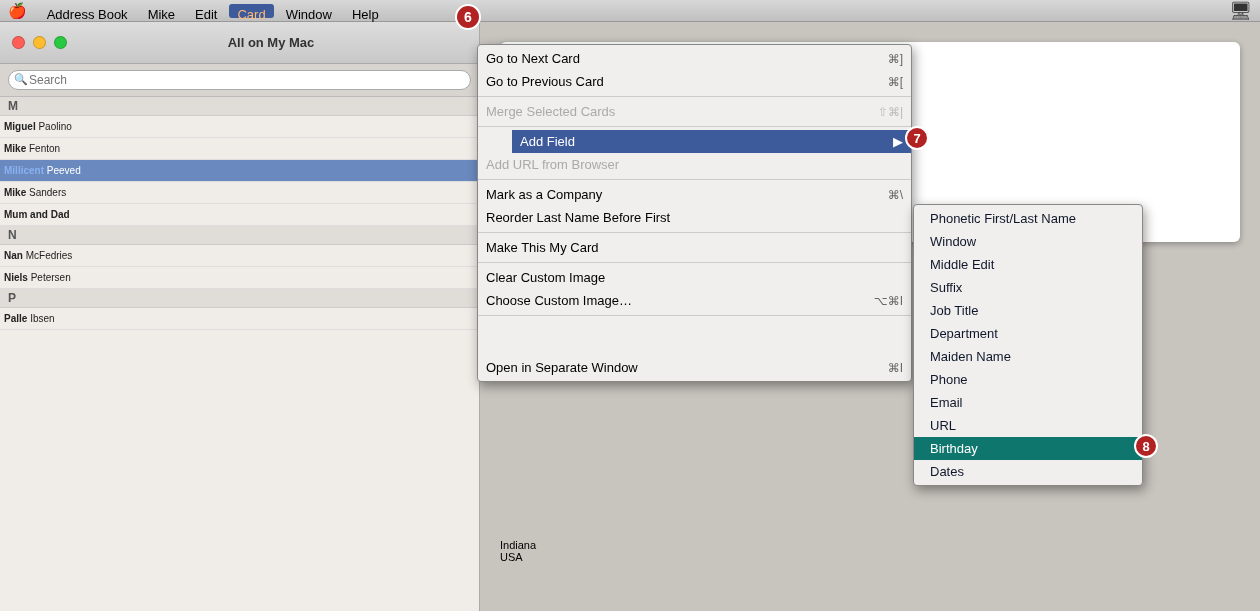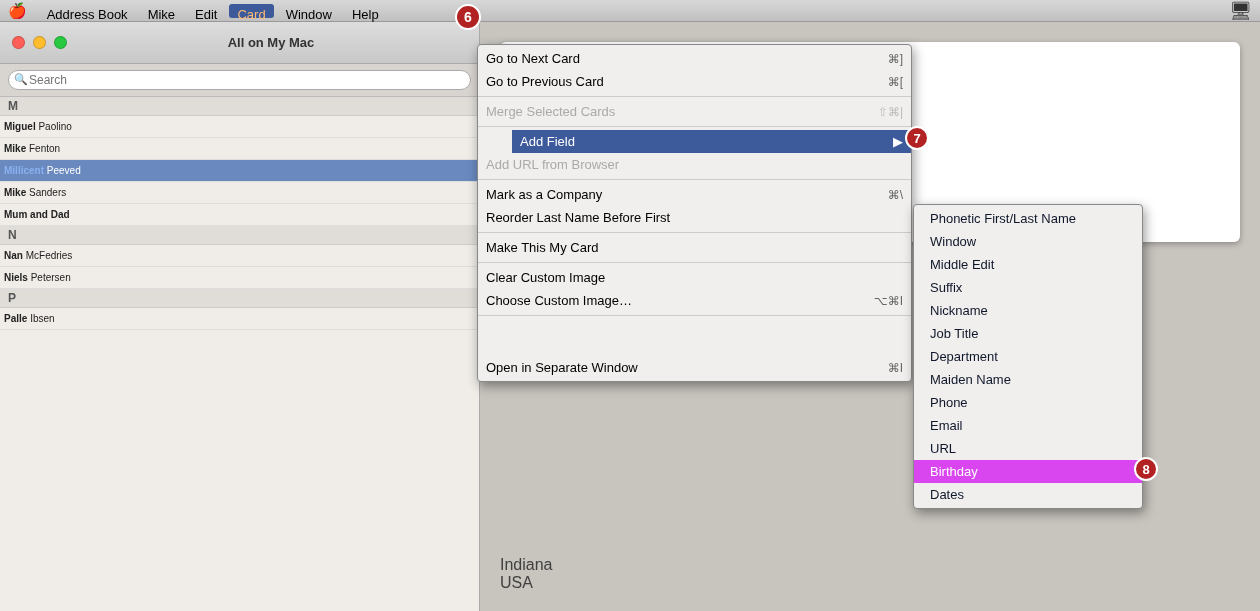--- a/index.html
+++ b/index.html
@@ -249,21 +249,21 @@
       box-shadow: 2px 4px 12px rgba(0,0,0,0.4);
       pointer-events: all;
     }
     .submenu-item {
       padding: 4px 16px;
       font-size: 13px;
       color: #0f172a;
       cursor: default;
     }
     .submenu-item.highlighted {
-      background: #d946ef;
+      background: #0f766e;
       color: #fff;
     }
 
     
     .badge {
       display: inline-flex;
       align-items: center;
       justify-content: center;
       width: 26px;
       height: 26px;
@@ -356,21 +356,21 @@
   </div>
 
   <div class="card-area">
     <div class="card-detail">
       <div class="card-name">
         <span style="color:#3a6bbf;">ent</span><span>Peeved</span>
       </div>
       <div class="card-company">Avenue Library</div>
       <div class="card-info">mpany</div>
     </div>
-    <div style="position:absolute; bottom: 19px; left: 20px; font-size:16px; color:#404040;">
+    <div style="position:absolute; bottom: 48px; left: 20px; font-size:11px; color:#000000;">
       <div>Indiana</div>
       <div>USA</div>
     </div>
   </div>
 
   <div class="menu-overlay">
 
     <div class="card-menu">
 
       <div class="menu-item" style="padding-top:6px;">
@@ -433,21 +433,20 @@
         <span>Open in Separate Window</span>
         <span class="menu-shortcut">⌘I</span>
       </div>
     </div>
 
     <div class="submenu">
       <div class="submenu-item" style="padding-top:6px;">Phonetic First/Last Name</div>
       <div class="submenu-item">Window</div>
       <div class="submenu-item">Middle Edit</div>
       <div class="submenu-item">Suffix</div>
-      <div class="submenu-item">Nickname</div>
       <div class="submenu-item">Job Title</div>
       <div class="submenu-item">Department</div>
       <div class="submenu-item">Maiden Name</div>
       <div class="submenu-item">Phone</div>
       <div class="submenu-item">Email</div>
       <div class="submenu-item">URL</div>
       <div class="submenu-item highlighted" style="position:relative;">
         Birthday
         
         <span class="badge" style="position:absolute; right: -16px; top: -3px; width:24px; height:24px; font-size:13px; z-index:300;">8</span>

